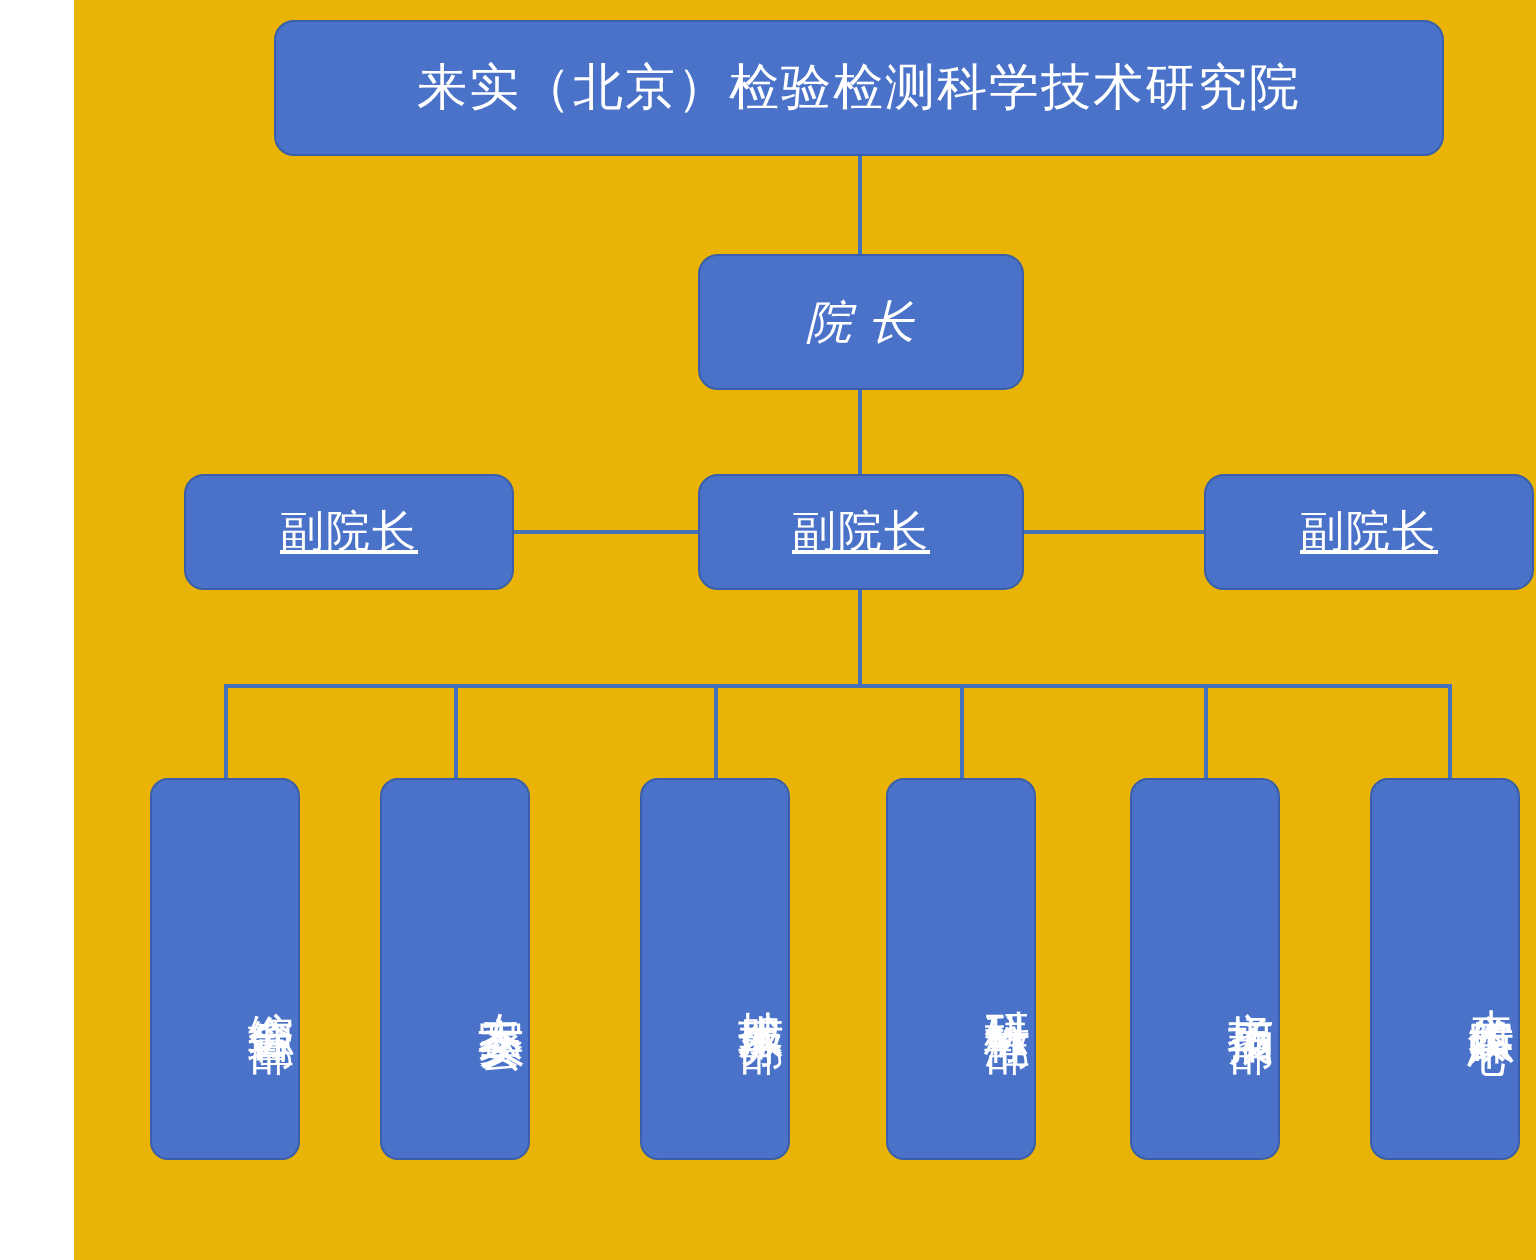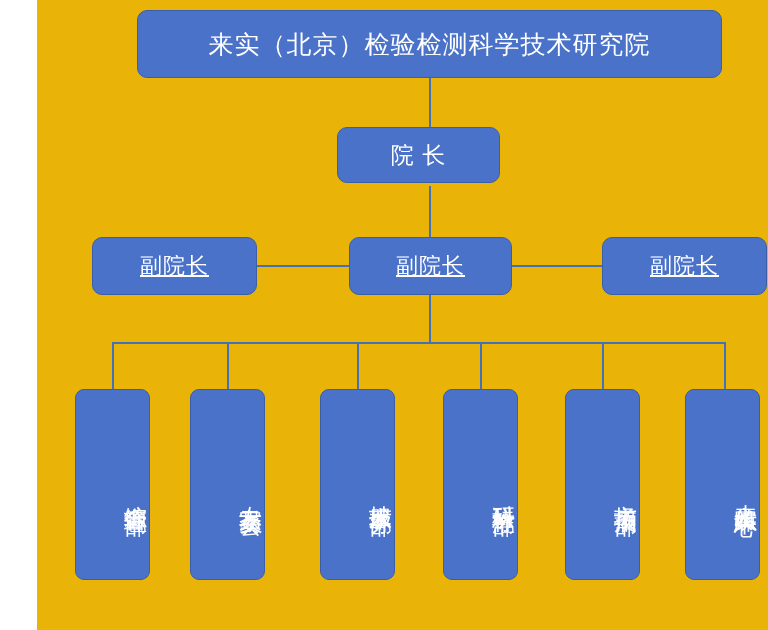--- a/index.html
+++ b/index.html
@@ -41,27 +41,28 @@
     top: 10px;
     width: 585px;
     height: 68px;
     border-radius: 10px;
     font-size: 25px;
     letter-spacing: 1px;
   }
 
   
   .node--president {
-    left: 300px;
+    left: 312px;
     top: 127px;
     width: 163px;
-    height: 56px;
+    height: 68px;
     border-radius: 10px;
     font-size: 23px;
     letter-spacing: 1px;
+    font-style: italic;
   }
 
   
   .node--vice {
     top: 237px;
     width: 165px;
     height: 58px;
     border-radius: 10px;
     font-size: 22px;
     letter-spacing: 1px;

